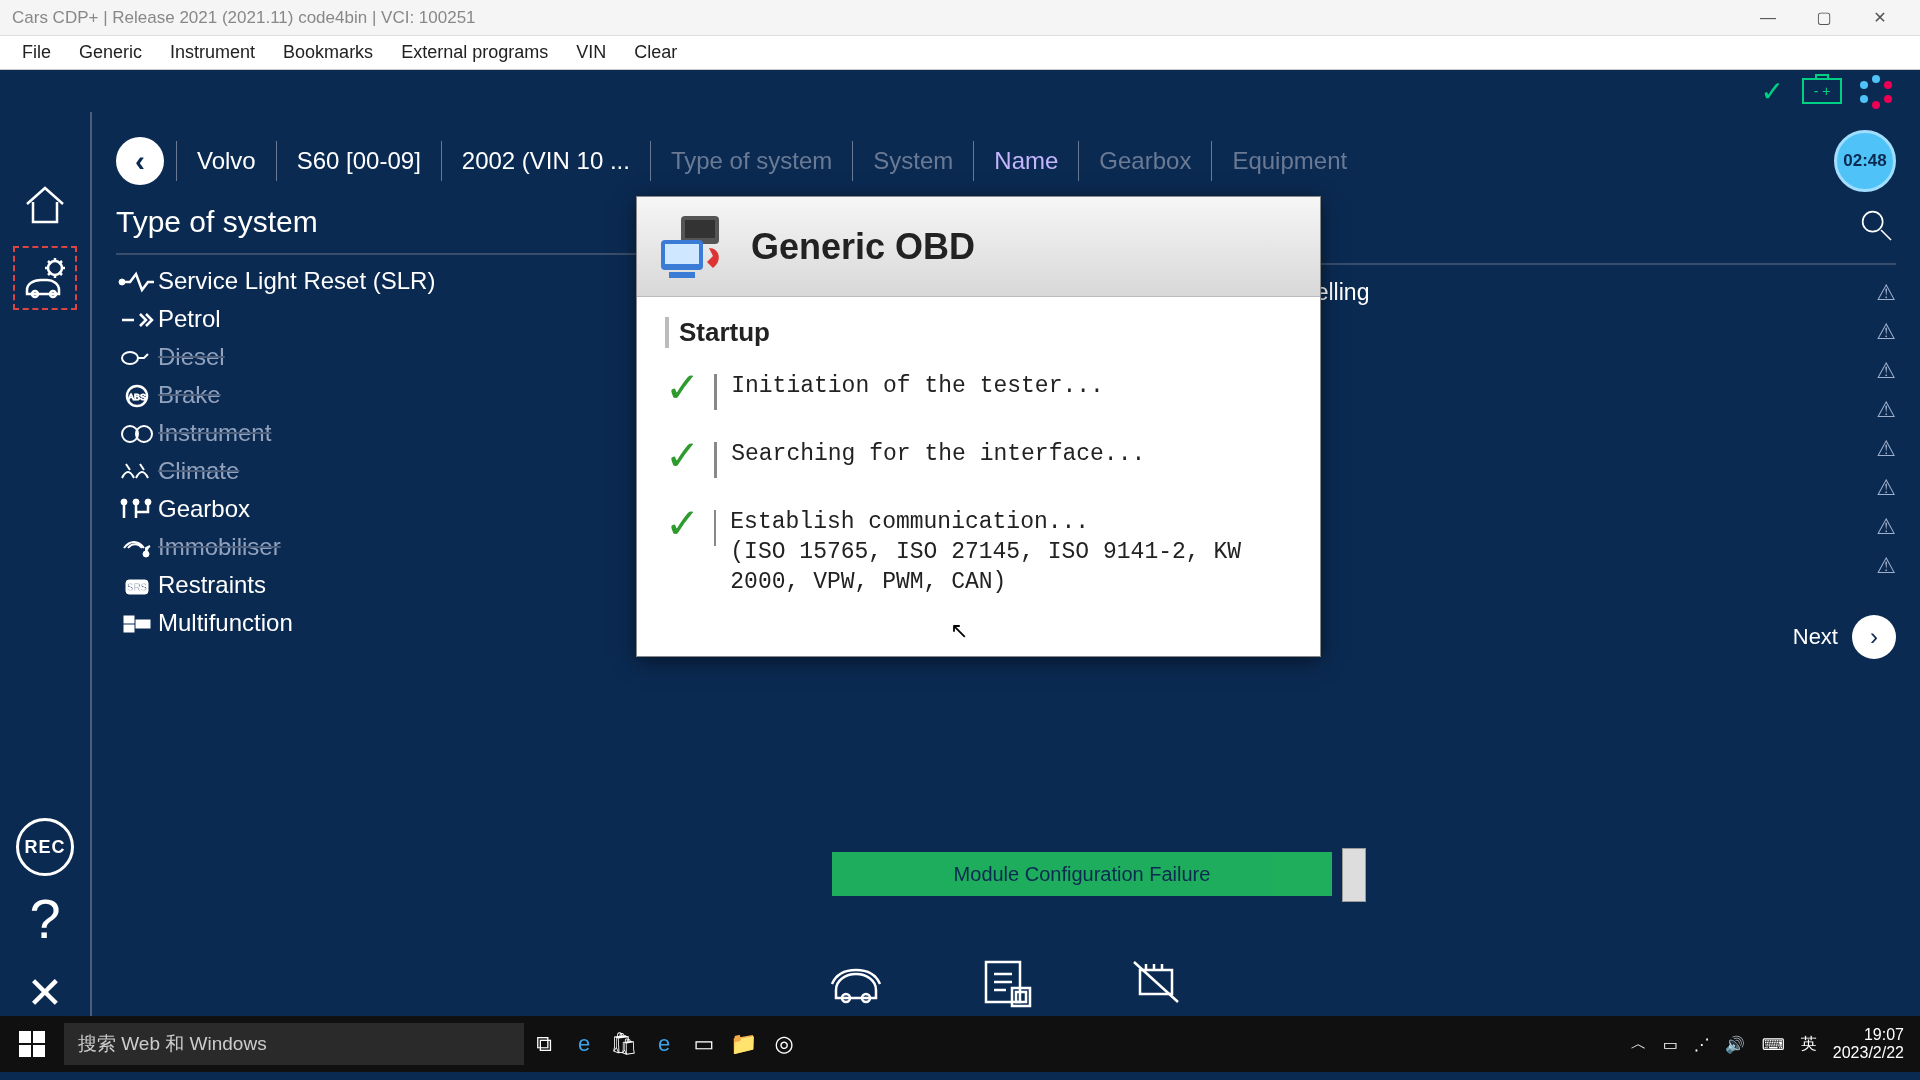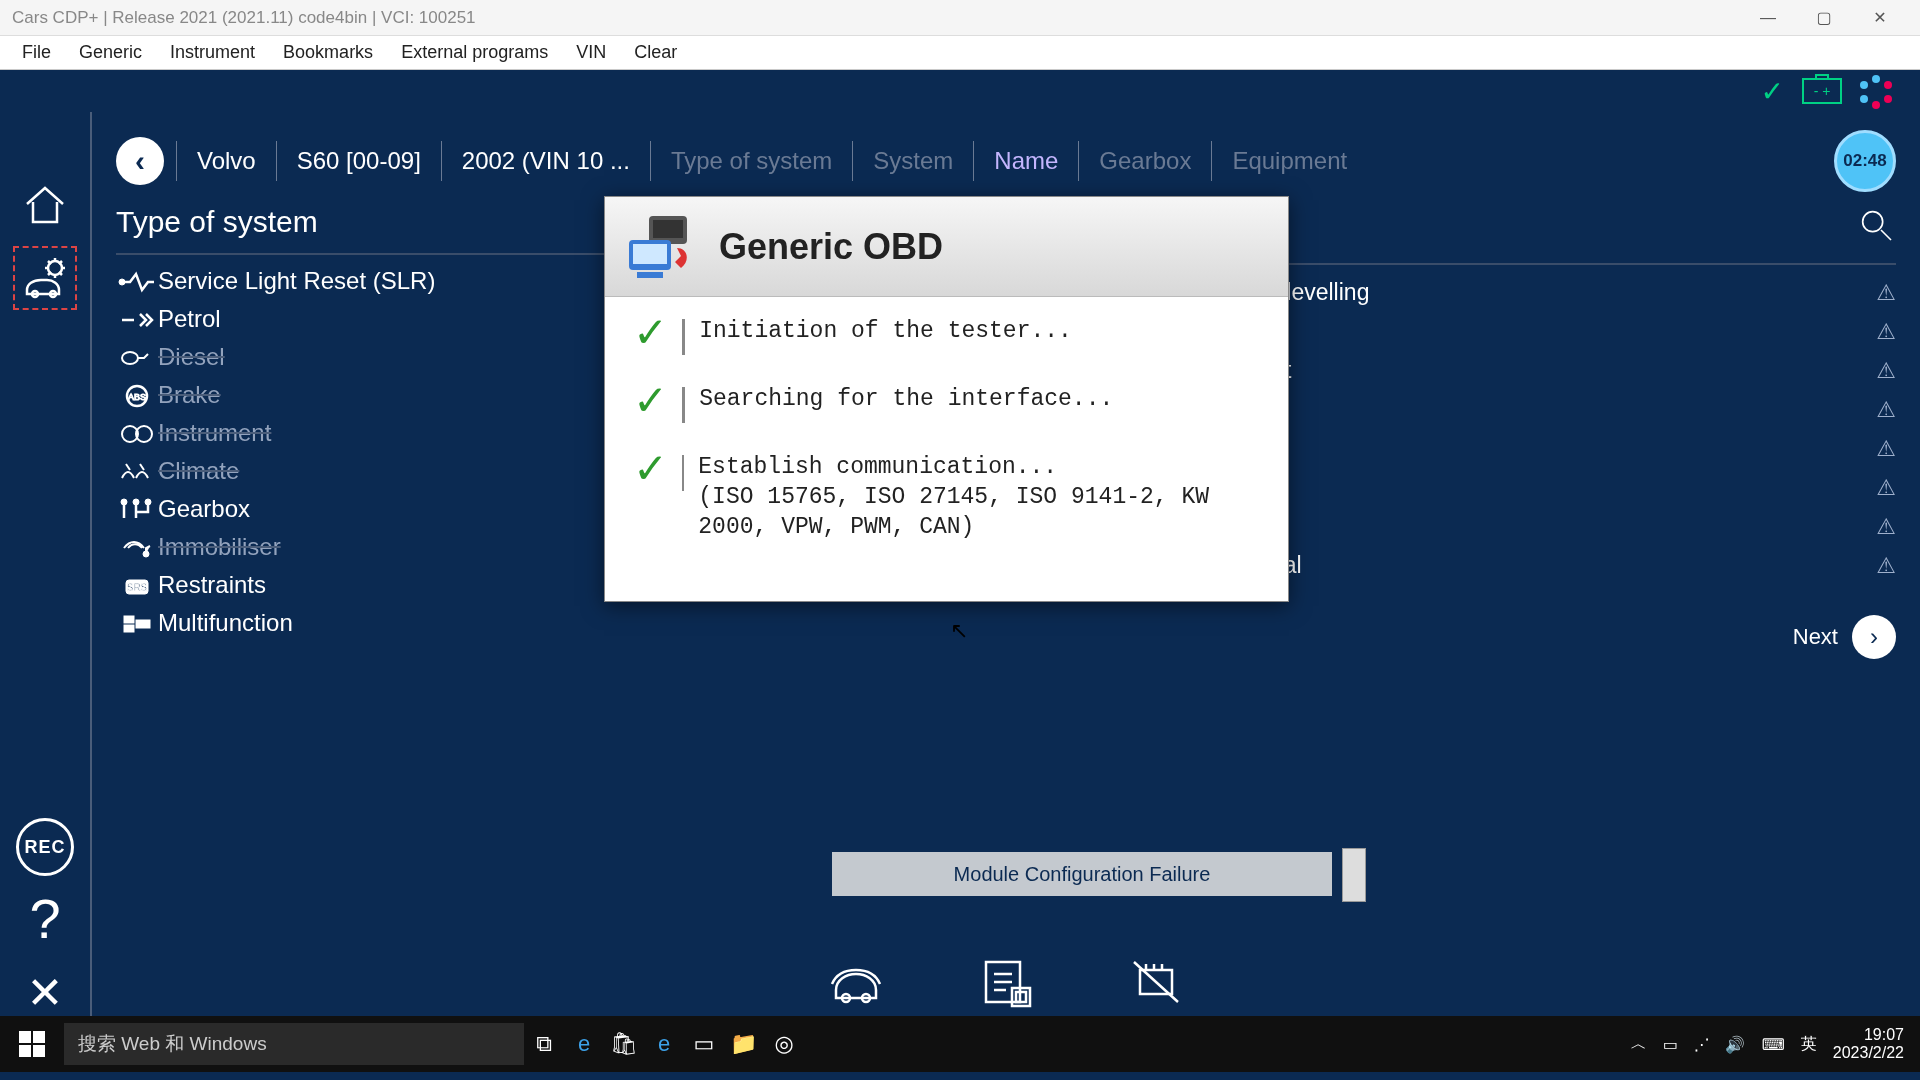--- a/index.html
+++ b/index.html
@@ -63,29 +63,29 @@
 .listitem .licon { width:42px; height:30px; display:flex; align-items:center; justify-content:center; }
 .listitem .licon svg { width:42px; height:28px; stroke:#fff; fill:#fff; }
 
 .funcitem { display:flex; align-items:center; justify-content:space-between; font-size:23px; padding: 6px 0; }
 .funcitem .warn { color:#9fb0cc; font-size:22px; }
 
 .nextrow { display:flex; align-items:center; justify-content:flex-end; gap:14px; margin-top:30px; font-size:22px; }
 .nextrow .nextbtn { width:44px; height:44px; border-radius:50%; background:#fff; color:#0b2a52; display:flex; align-items:center; justify-content:center; font-size:24px; }
 
 
-.behindbox { position:absolute; left:740px; top:740px; width:500px; height:44px; background:#e5e5e5; color:#0b2a52; font-size:20px; display:flex; align-items:center; justify-content:center; opacity:0.85; }
+.behindbox { position:absolute; left:740px; top:740px; width:500px; height:44px; background:#22c55e; color:#0b2a52; font-size:20px; display:flex; align-items:center; justify-content:center; opacity:0.85; }
 .scrollstub { position:absolute; left:1250px; top:736px; width:24px; height:54px; background:#ddd; border:1px solid #999; }
 
 
 .bottombar { position:absolute; bottom:10px; left:50%; transform:translateX(-50%); display:flex; gap:90px; }
 .bottombar .bicon svg { width:60px; height:56px; stroke:#fff; fill:none; stroke-width:2.5; }
 
 
-.modal { position:absolute; left:604px; top:196px; width:685px; background:#e8e8e8; border:1px solid #888; box-shadow:0 4px 20px rgba(0,0,0,0.5); color:#222; z-index:100; }
+.modal { position:absolute; left:636px; top:196px; width:685px; background:#e8e8e8; border:1px solid #888; box-shadow:0 4px 20px rgba(0,0,0,0.5); color:#222; z-index:100; }
 .modal .mheader { height:100px; background:linear-gradient(#f6f6f6,#d8d8d8); display:flex; align-items:center; gap:18px; padding:0 18px; border-bottom:1px solid #bbb; }
 .modal .mheader .micon { width:78px; height:70px; position:relative; }
 .modal .mheader .mtitle { font-size:36px; font-weight:bold; }
 .modal .mbody { background:#fff; padding: 20px 28px 28px; }
 .modal .msubtitle { font-size:26px; font-weight:600; border-left:4px solid #bbb; padding-left:10px; margin-bottom: 24px; }
 .modal .step { display:flex; align-items:flex-start; gap:14px; margin-bottom: 30px; }
 .modal .step .chk { color:#2e9b2e; font-size:42px; line-height:32px; }
 .modal .step .divider { width:3px; height:36px; background:#888; margin-top:2px; }
 .modal .step .txt { font-size:23px; line-height:1.3;font-family:Liberation Mono, monospace; }
 .modal .mfoot { height:90px; background:#e4e4e4; display:flex; align-items:center; justify-content:center; border-top:1px solid #ccc; }
@@ -380,20 +380,21 @@
         <rect x="30" y="8" width="30" height="18" fill="#333"></rect>
         <rect x="6" y="28" width="42" height="30" rx="4" fill="#3a7bd5"></rect>
         <rect x="10" y="32" width="34" height="20" fill="#cfe8ff"></rect>
         <rect x="14" y="60" width="26" height="6" fill="#3a7bd5"></rect>
         <path d="M54 36c10 0 14 12 4 20l-6-6 6-6" fill="#d33" stroke="none"></path>
       </svg>
     </div>
     <div class="mtitle">Generic OBD</div>
   </div>
   <div class="mbody">
+    <div class="msubtitle">Startup</div>
     <div id="steps">
         <div class="step">
           <span class="chk">✓</span>
           <span class="divider"></span>
           <span class="txt">Initiation of the tester...</span>
         </div>
         <div class="step">
           <span class="chk">✓</span>
           <span class="divider"></span>
           <span class="txt">Searching for the interface...</span>

